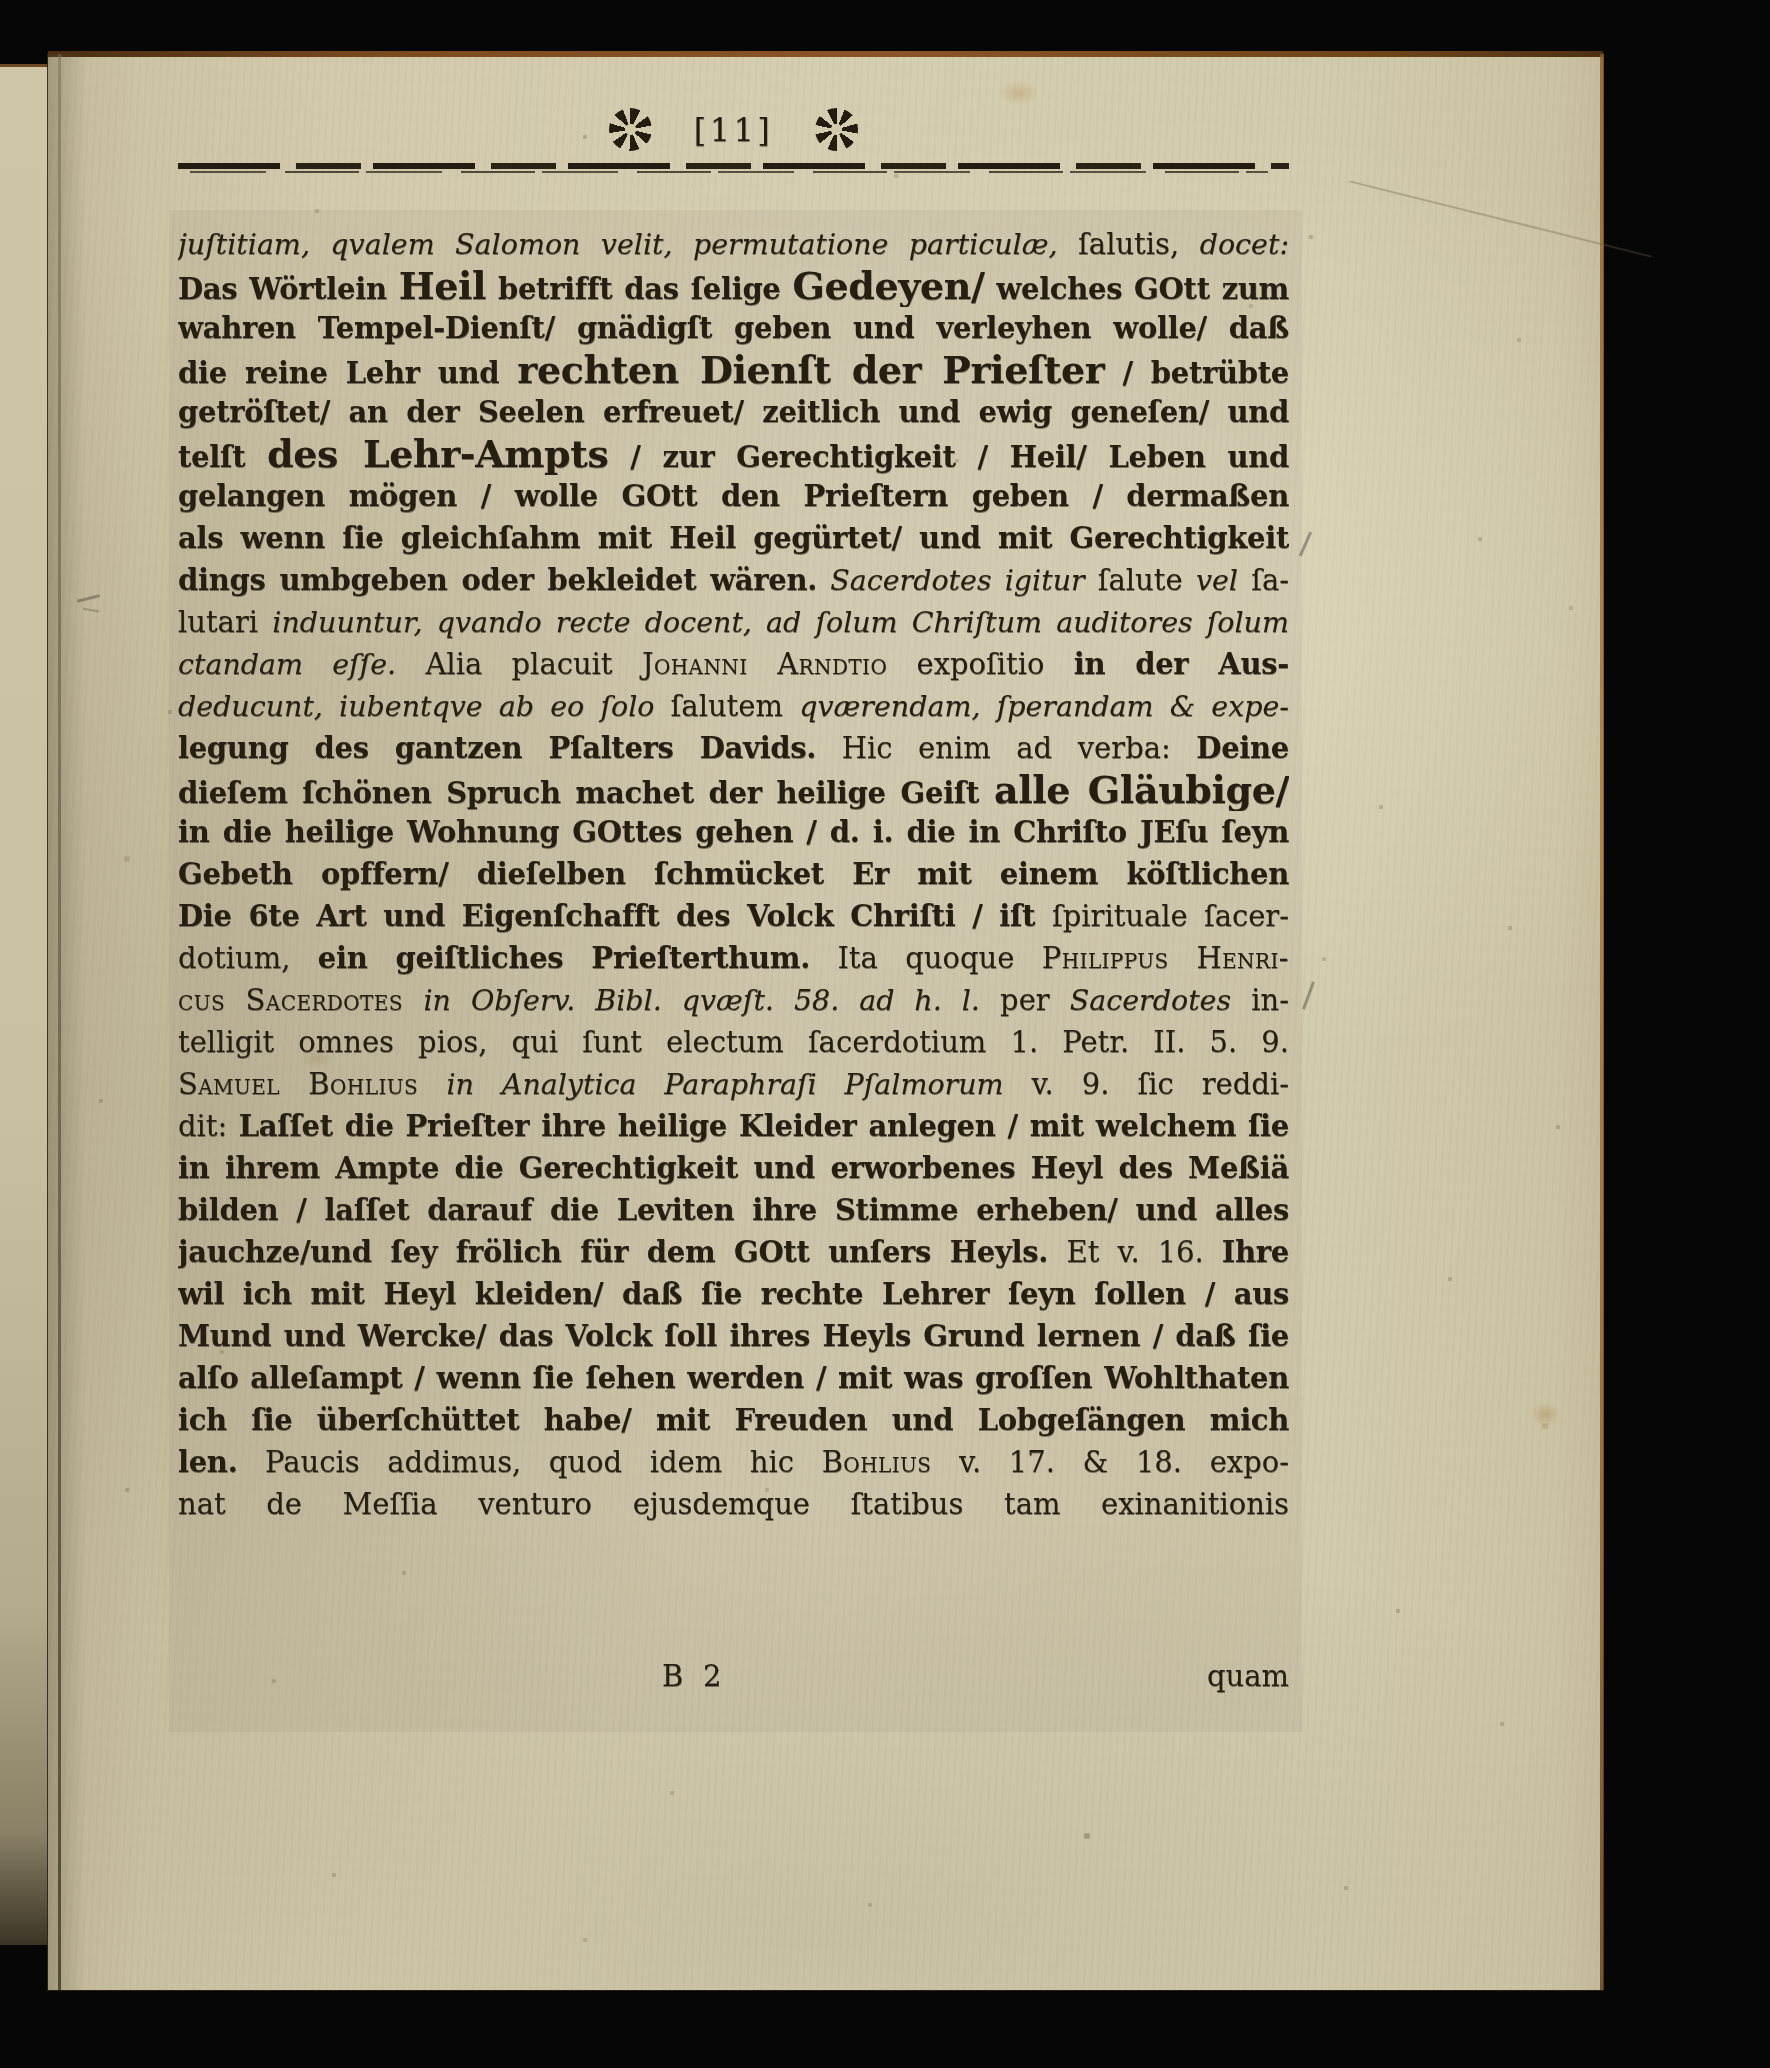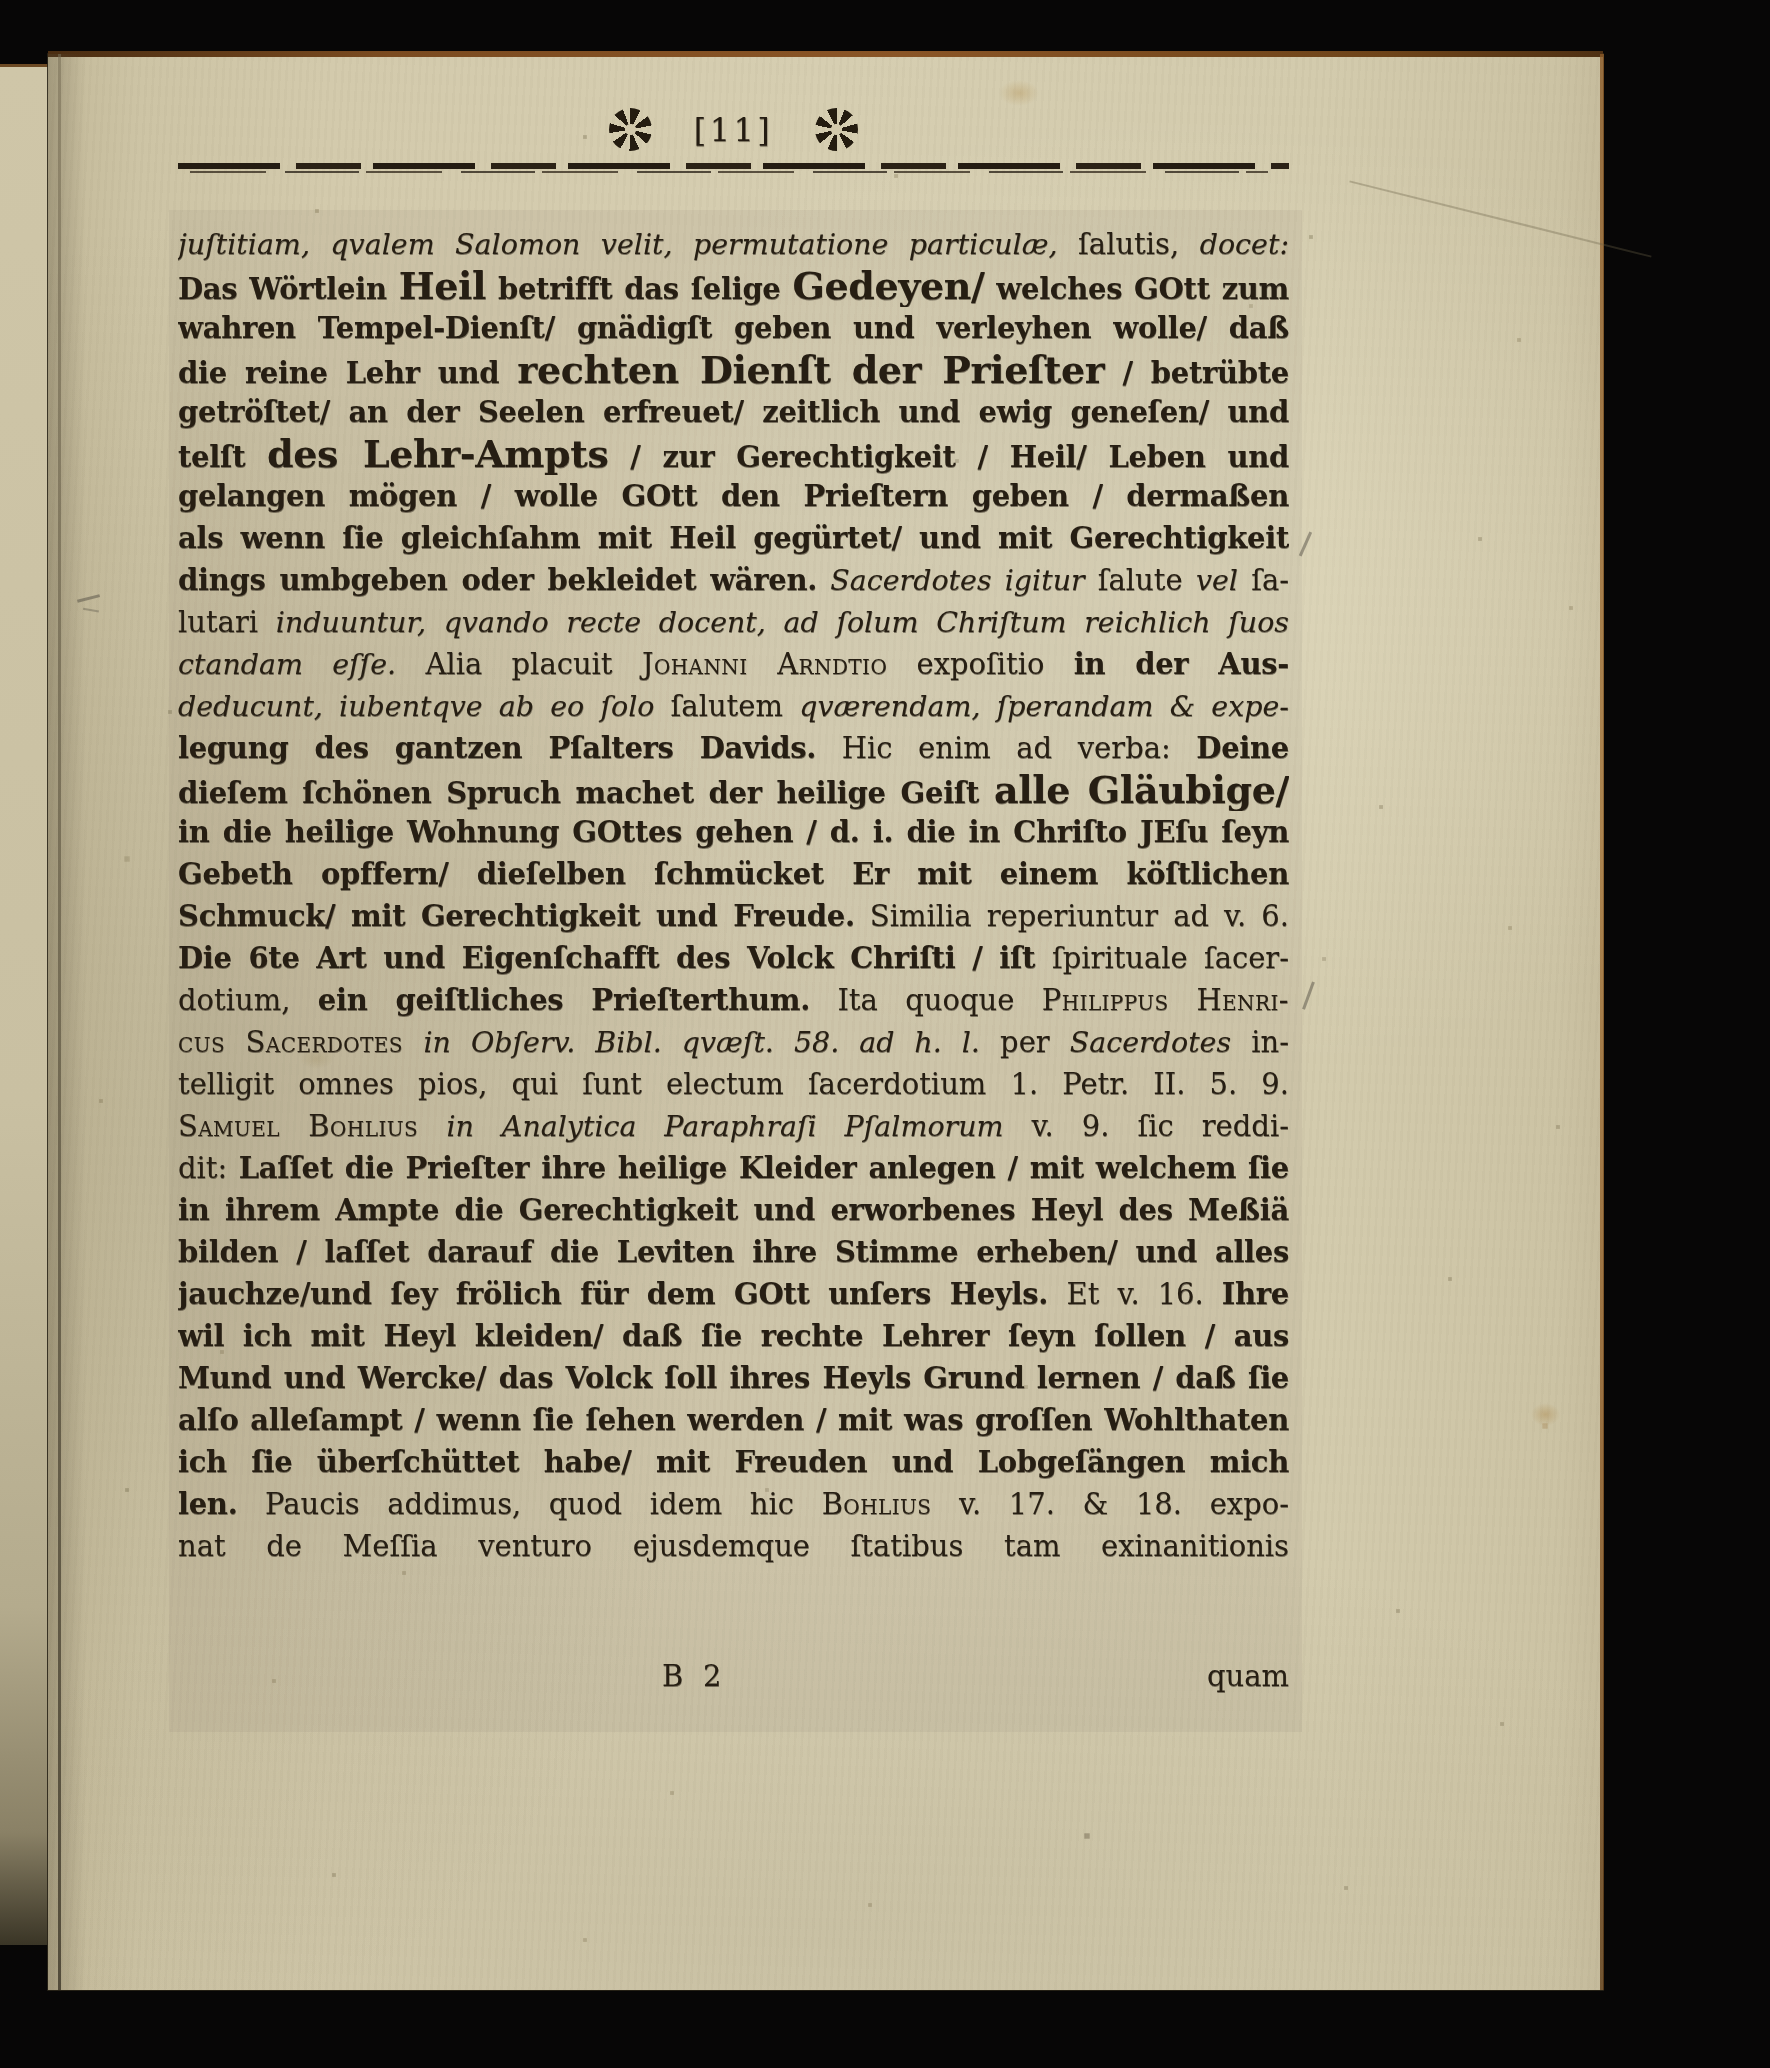--- a/index.html
+++ b/index.html
@@ -132,28 +132,27 @@
     <div class="text-block">
         <div class="line"><span class="ita">juſtitiam, qvalem Salomon velit, permutatione particulæ,</span><span class="rom"> ſalutis, </span><span class="ita">docet:</span></div>
         <div class="line"><span class="frk">Das Wörtlein </span><span class="frkL">Heil</span><span class="frk"> betrifft das ſelige </span><span class="frkL">Gedeyen/</span><span class="frk"> welches GOtt zum</span></div>
         <div class="line"><span class="frk">wahren Tempel-Dienſt/ gnädigſt geben und verleyhen wolle/ daß durch</span></div>
         <div class="line"><span class="frk">die reine Lehr und </span><span class="frkL">rechten Dienſt der Prieſter</span><span class="frk"> / betrübte Hertzen</span></div>
         <div class="line"><span class="frk">getröſtet/ an der Seelen erfreuet/ zeitlich und ewig geneſen/ und vermit-</span></div>
         <div class="line"><span class="frk">telſt </span><span class="frkL">des Lehr-Ampts</span><span class="frk"> / zur Gerechtigkeit / Heil/ Leben und Seligkeit</span></div>
         <div class="line"><span class="frk">gelangen mögen / wolle GOtt den Prieſtern geben / dermaßen reichlich/</span></div>
         <div class="line"><span class="frk">als wenn ſie gleichſahm mit Heil gegürtet/ und mit Gerechtigkeit aller-</span></div>
         <div class="line"><span class="frk">dings umbgeben oder bekleidet wären.</span><span class="ita"> Sacerdotes igitur </span><span class="rom">ſalute </span><span class="ita">vel </span><span class="rom">ſa-</span></div>
-        <div class="line"><span class="rom">lutari </span><span class="ita">induuntur, qvando recte docent, ad ſolum Chriſtum reichlich ſuos</span></div>
+        <div class="line"><span class="rom">lutari </span><span class="ita">induuntur, qvando recte docent, ad ſolum Chriſtum auditores ſolum</span></div>
         <div class="line"><span class="ita">ctandam eſſe.</span><span class="rom"> Alia placuit </span><span class="sc">Johanni Arndtio</span><span class="rom"> expoſitio </span><span class="frk">in der Aus-</span></div>
         <div class="line"><span class="ita">deducunt, iubentqve ab eo ſolo </span><span class="rom">ſalutem </span><span class="ita">qværendam, ſperandam &amp; expe-</span></div>
         <div class="line"><span class="frk">legung des gantzen Pſalters Davids.</span><span class="rom"> Hic enim ad verba: </span><span class="frk">Deine</span></div>
         <div class="line"><span class="frk">dieſem ſchönen Spruch machet der heilige Geiſt </span><span class="frkL">alle Gläubige/</span></div>
         <div class="line"><span class="frk">in die heilige Wohnung GOttes gehen / d. i. die in Chriſto JEſu ſeyn</span></div>
         <div class="line"><span class="frk">Gebeth opffern/ dieſelben ſchmücket Er mit einem köſtlichen himmliſchen</span></div>
-        <div class="line"><span class="frk">Schmuck/ mit Gerechtigkeit und Freude.</span><span class="rom"> Similia reperiuntur ad v. 6.</span></div>
         <div class="line"><span class="frk">Die 6te Art und Eigenſchafft des Volck Chriſti / iſt </span><span class="rom">ſpirituale ſacer-</span></div>
         <div class="line"><span class="rom">dotium, </span><span class="frk">ein geiſtliches Prieſterthum.</span><span class="rom"> Ita quoque </span><span class="sc">Philippus Henri-</span></div>
         <div class="line"><span class="sc">cus Sacerdotes </span><span class="ita">in Obſerv. Bibl. qvæſt. 58. ad h. l.</span><span class="rom"> per </span><span class="ita">Sacerdotes</span><span class="rom"> in-</span></div>
         <div class="line"><span class="rom">telligit omnes pios, qui ſunt electum ſacerdotium 1. Petr. II. 5. 9.</span></div>
         <div class="line"><span class="sc">Samuel Bohlius </span><span class="ita">in Analytica Paraphraſi Pſalmorum</span><span class="rom"> v. 9. ſic reddi-</span></div>
         <div class="line"><span class="rom">dit: </span><span class="frk">Laſſet die Prieſter ihre heilige Kleider anlegen / mit welchem ſie</span></div>
         <div class="line"><span class="frk">in ihrem Ampte die Gerechtigkeit und erworbenes Heyl des Meßiä ab-</span></div>
         <div class="line"><span class="frk">bilden / laſſet darauf die Leviten ihre Stimme erheben/ und alles Volck</span></div>
         <div class="line"><span class="frk">jauchze/und ſey frölich für dem GOtt unſers Heyls. </span><span class="rom">Et v. 16. </span><span class="frk">Ihre Prieſter</span></div>
         <div class="line"><span class="frk">wil ich mit Heyl kleiden/ daß ſie rechte Lehrer ſeyn ſollen / aus welcher</span></div>

